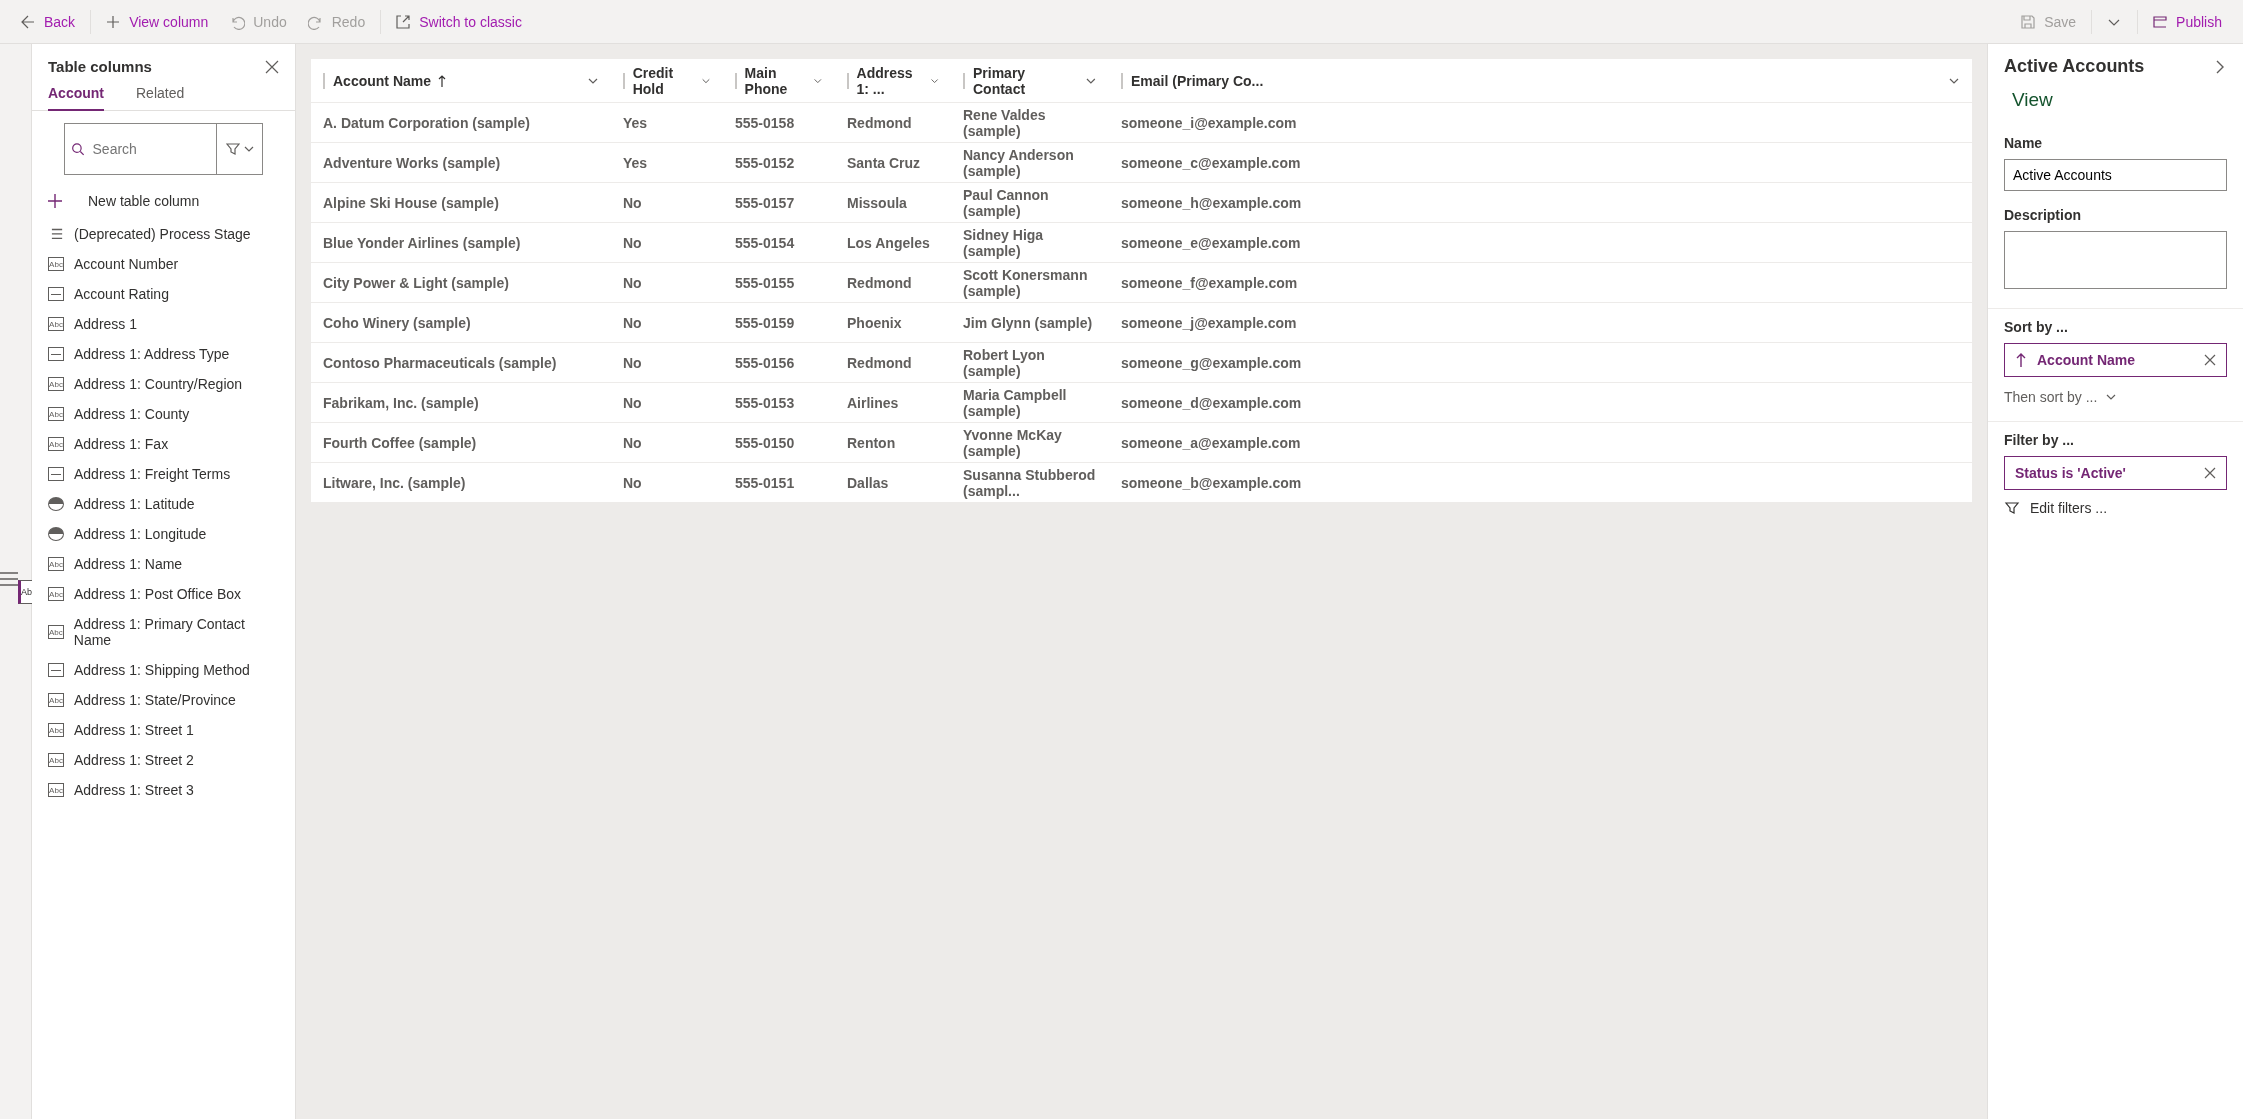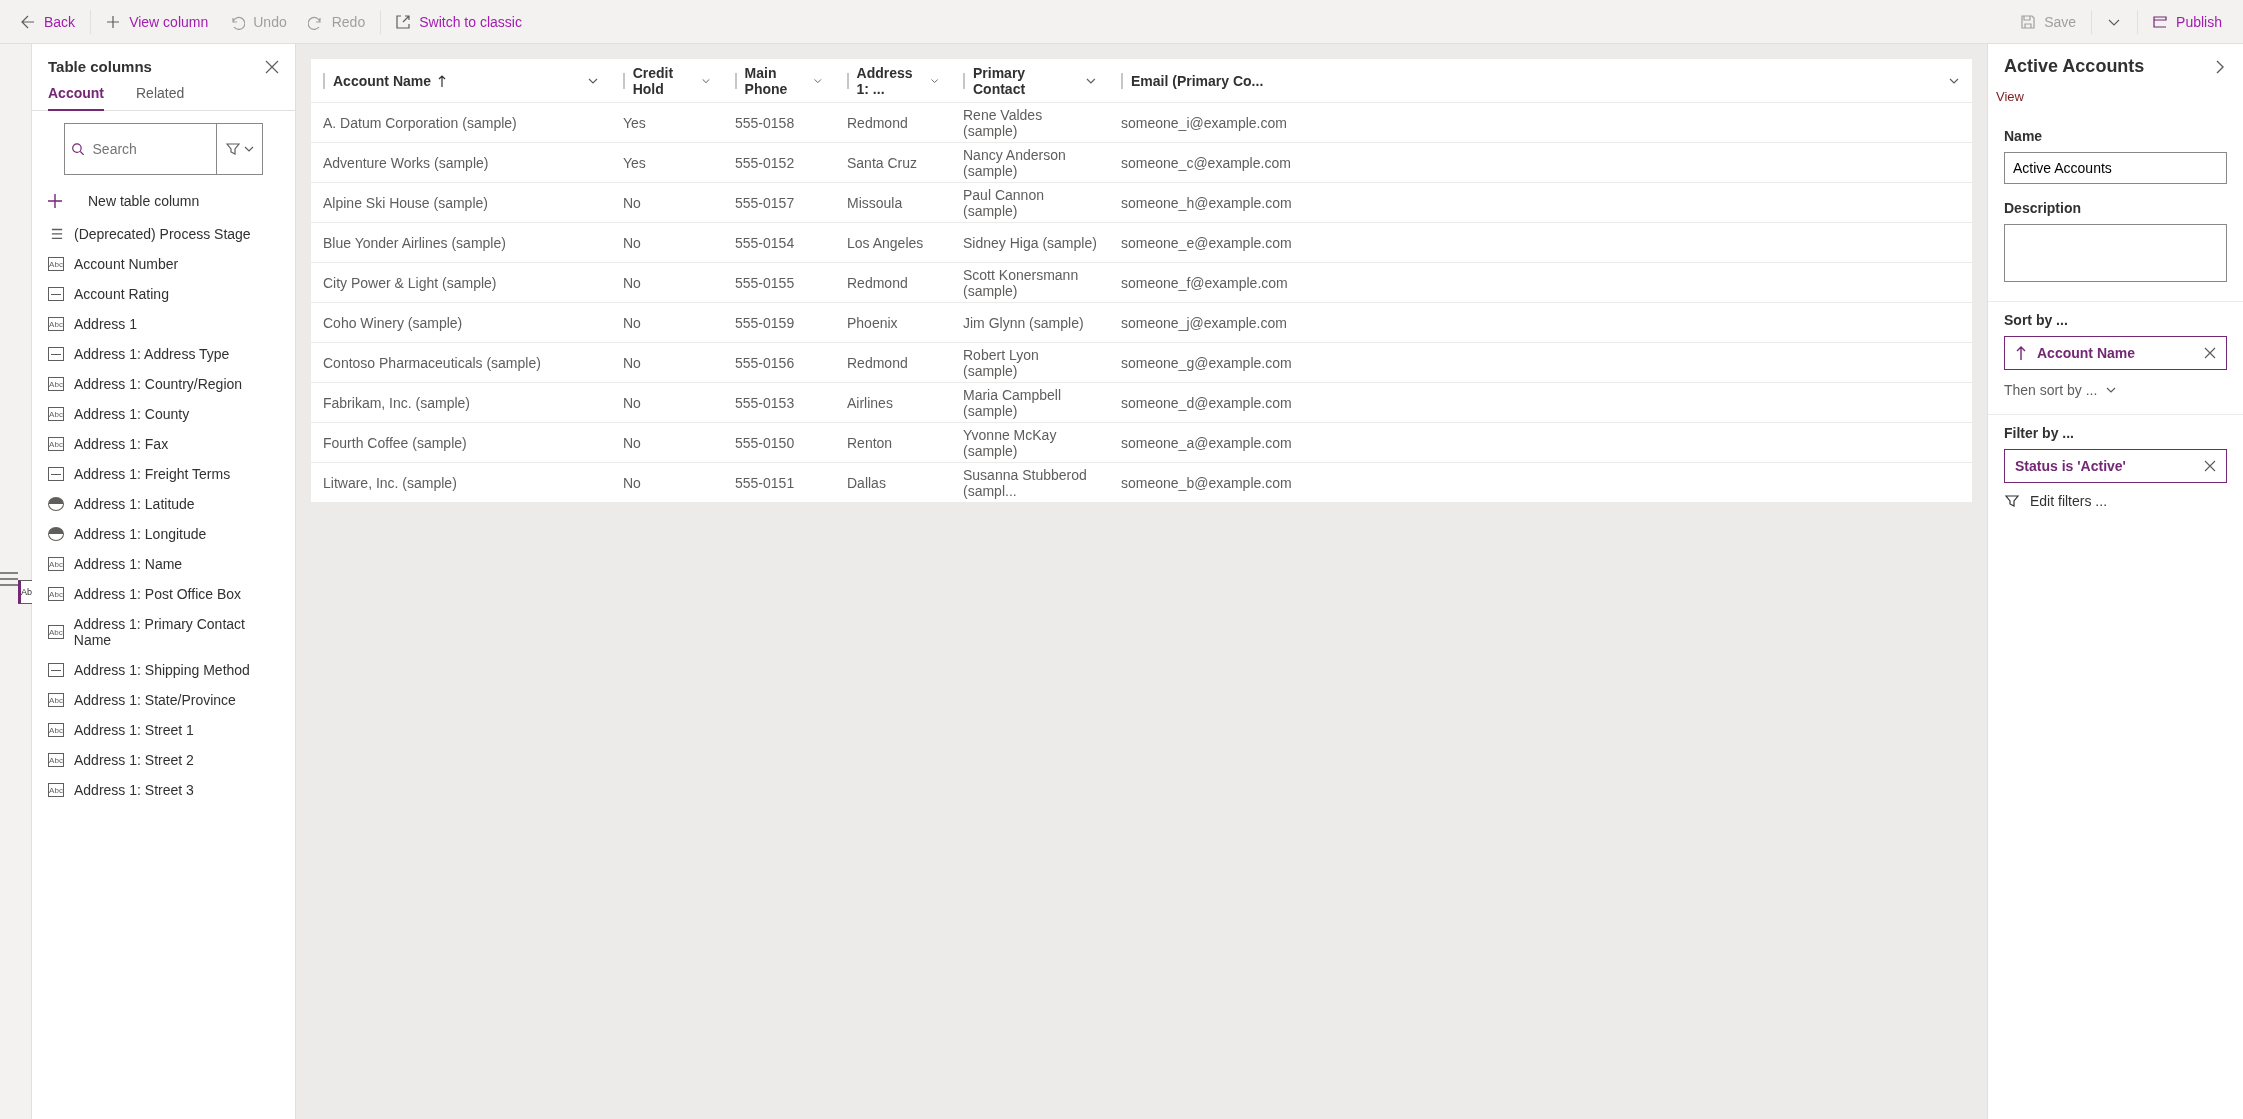--- a/index.html
+++ b/index.html
@@ -38,31 +38,31 @@
 .lp-list::-webkit-scrollbar-track{background:#f3f2f1}
 .lp-list::-webkit-scrollbar-thumb{background:#c8c6c4}
 .lp-list::-webkit-scrollbar-button{height:16px;background:#f3f2f1}
 .center{flex:1;padding:14px;overflow:auto}
 .grid{background:#fff;border:1px solid #edebe9}
 .grid-head{display:flex;height:44px;align-items:center;border-bottom:1px solid #edebe9;font-weight:600}
 .gcol{padding:0 12px;display:flex;align-items:center;gap:6px;position:relative}
 .gcol .handle{width:2px;height:16px;background:#c8c6c4;margin-right:2px}
 .chev{color:#605e5c}
 .grid-row{display:flex;height:40px;align-items:center;border-bottom:1px solid #edebe9;color:#605e5c}
-.grid-row .gcol{font-weight:400}
+.grid-row .gcol{font-weight:700}
 .c0{width:300px}
 .c1{width:112px}
 .c2{width:112px}
 .c3{width:116px}
 .c4{width:158px}
 .c5{flex:1}
 .right-pane{width:256px;background:#fff;border-left:1px solid #e1dfdd;overflow-y:auto}
 .rp-head{padding:12px 16px;display:flex;justify-content:space-between;align-items:center}
 .rp-title{font-size:18px;font-weight:600}
-.rp-sub{padding:0 8px 14px;color:#7f1d1d;font-size:13px}
+.rp-sub{padding:0 24px 14px;color:#14532d;font-size:19px}
 .rp-sec{padding:10px 16px 16px;border-bottom:1px solid #edebe9}
 .rp-label{font-size:14px;font-weight:600;margin-bottom:8px}
 .rp-input{width:100%;border:1px solid #8a8886;padding:7px 8px;font-size:14px;outline:none}
 .rp-ta{width:100%;border:1px solid #8a8886;height:58px;padding:6px;resize:none;outline:none}
 .sort-pill{border:1px solid #742774;color:#742774;padding:8px 10px;display:flex;align-items:center;gap:10px;margin-top:8px}
 .sort-pill .x{margin-left:auto;cursor:pointer;color:#605e5c}
 .then-sort{display:flex;align-items:center;gap:8px;color:#605e5c;padding:12px 0 0;cursor:pointer}
 .edit-filters{display:flex;align-items:center;gap:10px;padding:10px 0;cursor:pointer}
 .right-actions{margin-left:auto;display:flex;align-items:center}
 svg{display:block}

